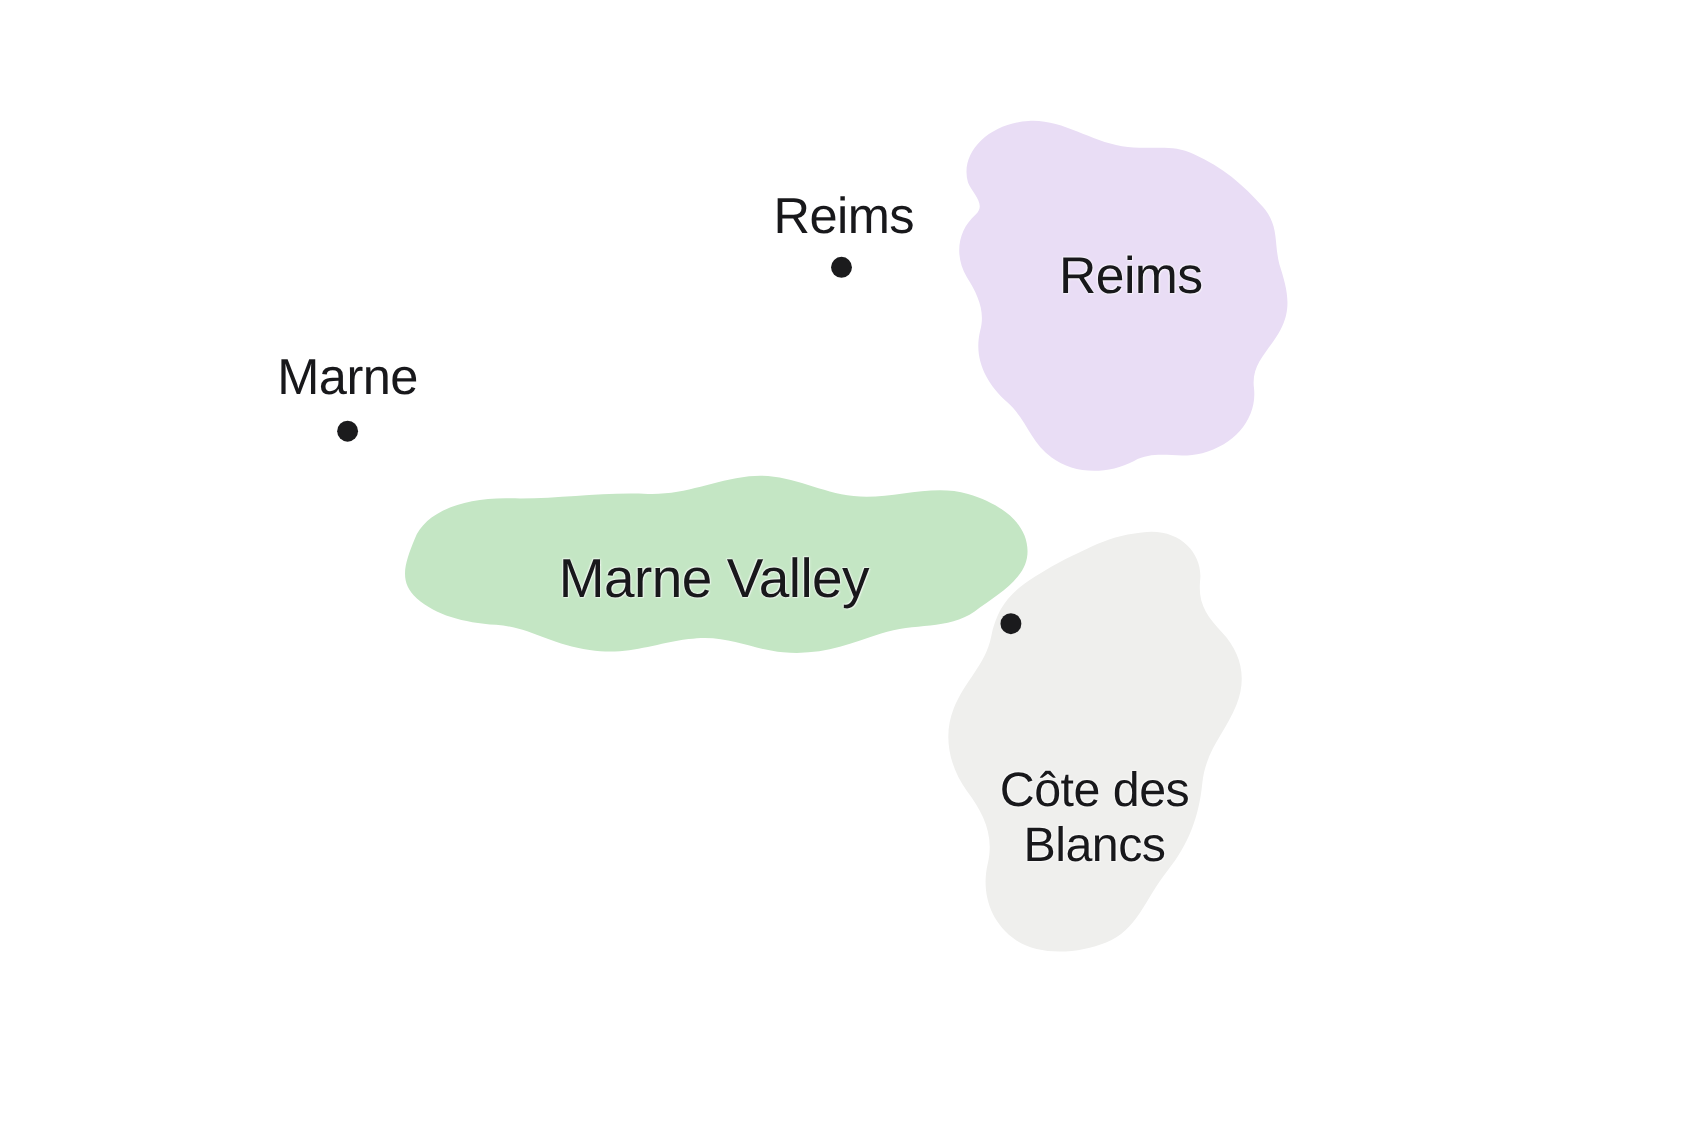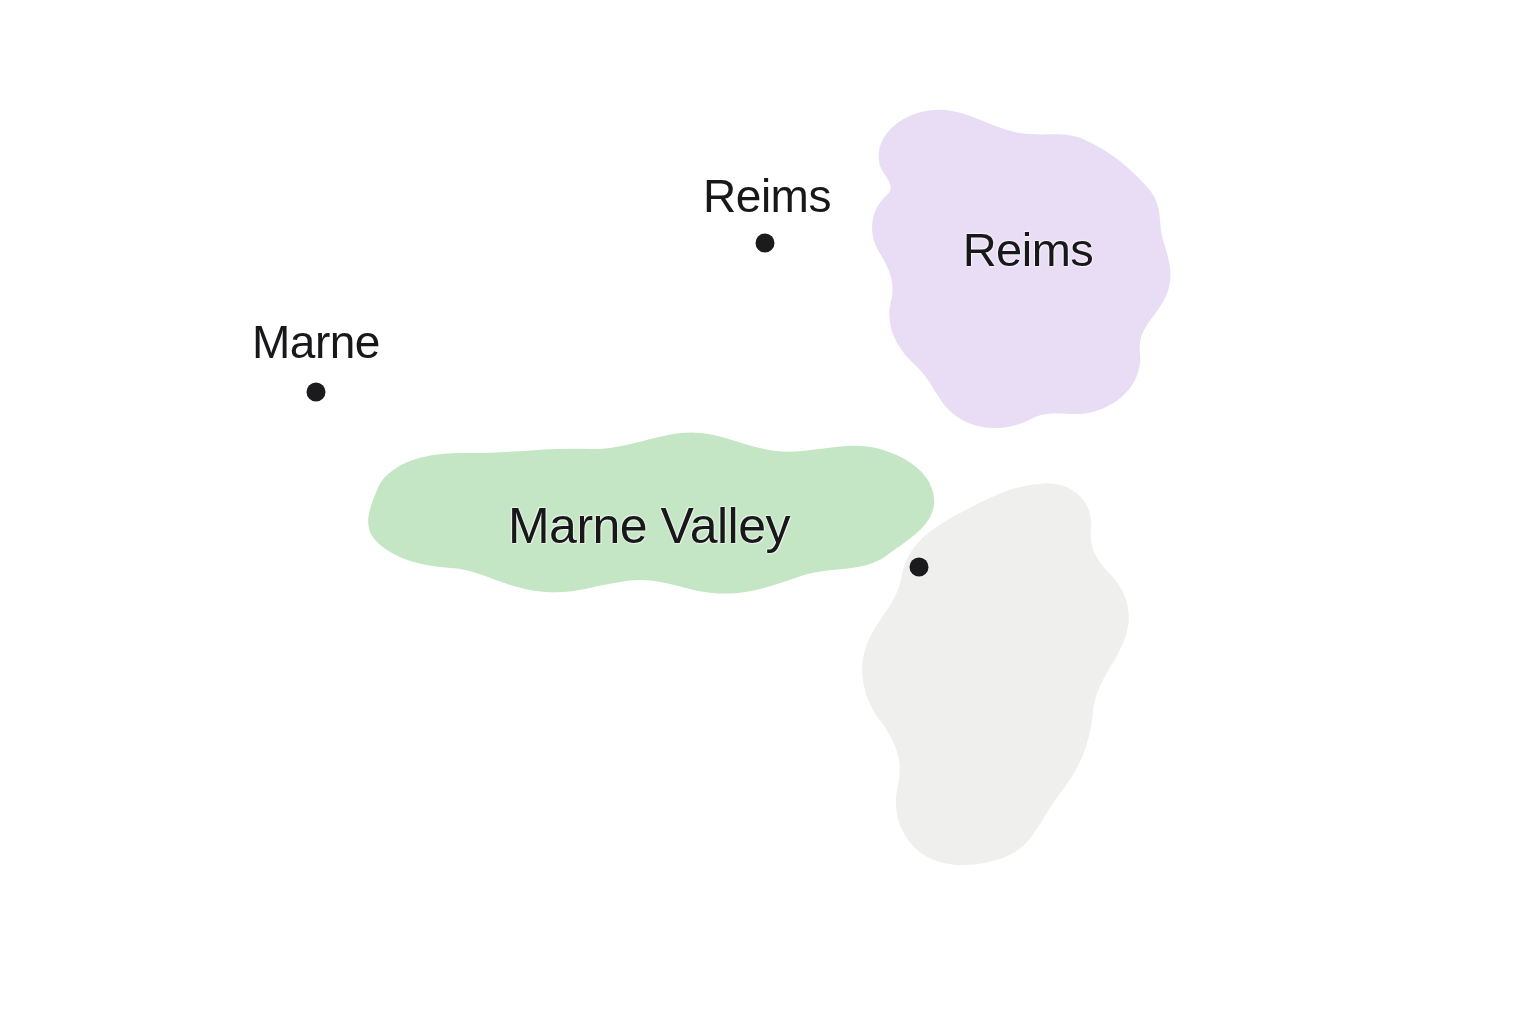--- a/index.html
+++ b/index.html
@@ -106,14 +106,18 @@
 
 
   <div class="lbl" id="lbl-reims-mountains">
     <span class="line">Reims</span>
   </div>
 
   <div class="lbl" id="lbl-marne-valley">
     <span class="line">Marne Valley</span>
   </div>
 
+  <div class="lbl" id="lbl-cote-des-blancs">
+    <span class="line">Côte des</span>
+    <span class="line">Blancs</span>
+  </div>
 
 </div>
 
 </body></html>

